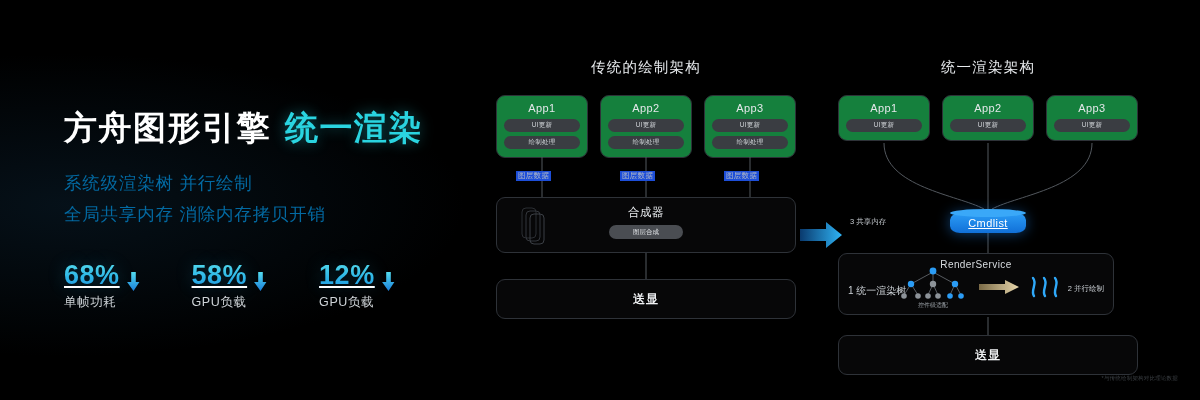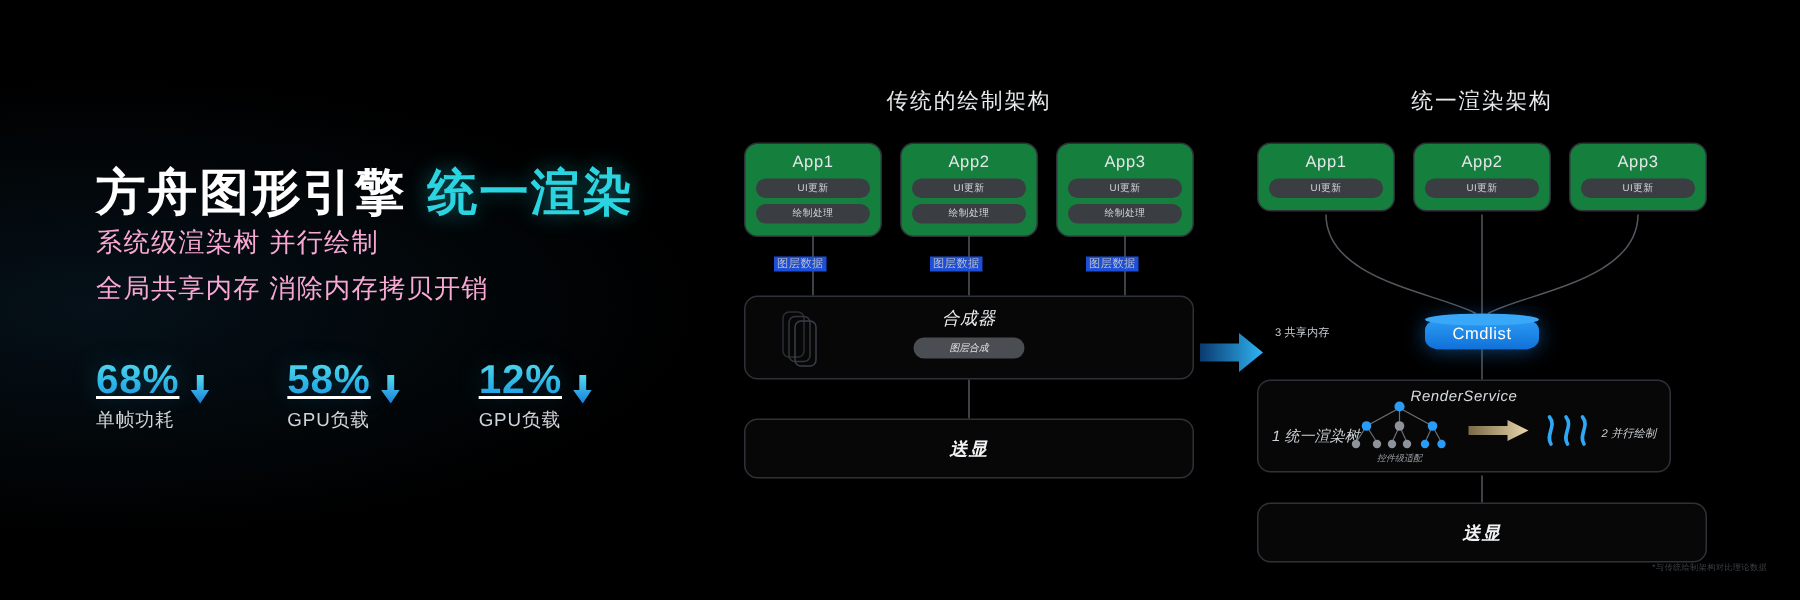--- a/index.html
+++ b/index.html
@@ -12,21 +12,21 @@
   .glow{
     position:absolute;left:-120px;top:40px;width:620px;height:330px;
     background:radial-gradient(ellipse at 30% 50%, rgba(20,60,90,.28), rgba(0,0,0,0) 65%);
     pointer-events:none;
   }
 
   
   .left{position:absolute;left:64px;top:110px;width:420px;}
   .title{font-size:33px;font-weight:700;letter-spacing:1.5px;white-space:nowrap;line-height:1.1;}
   .title .accent{color:#2ad4e0;text-shadow:0 0 14px rgba(42,212,224,.45);margin-left:14px;}
-  .sub{font-size:17.5px;color:#f9a8d4;line-height:1.75;letter-spacing:.8px;font-weight:400;}
+  .sub{margin-top:22px;font-size:17.5px;color:#0369a1;line-height:1.75;letter-spacing:.8px;font-weight:400;}
 
   .stats{display:flex;margin-top:30px;}
   .stat{margin-right:52px;}
   .stat-top{display:flex;align-items:flex-end;text-decoration:underline;}
   .stat-num{
     font-size:27px;font-weight:700;letter-spacing:.5px;
     background:linear-gradient(180deg,#5fe4ef 0%,#2fb8e8 55%,#1f8fe0 100%);
     -webkit-background-clip:text;background-clip:text;color:transparent;
     text-shadow:0 0 18px rgba(47,184,232,.25);
   }
@@ -54,21 +54,21 @@
   }
   .pill:last-child{margin-bottom:0;}
 
   .conn-label{
     position:absolute;font-size:7.5px;color:#b9bec3;letter-spacing:.3px;
     background:#1d4ed8;padding:0 2px;
   }
 
   .bigbox{
     border:1px solid #2e3238;border-radius:9px;background:#070708;
-    position:relative;box-sizing:border-box;font-style:italic;
+    position:relative;box-sizing:border-box;
   }
   .comp{height:56px;}
   .comp-title{text-align:center;font-size:11.5px;color:#eceff2;padding-top:7px;letter-spacing:.5px;}
   .comp-pill{
     width:74px;height:14px;margin:5px auto 0;border-radius:7px;background:#4a4d52;
     display:flex;align-items:center;justify-content:center;font-size:6.5px;color:#e0e3e6;
   }
   .phone{position:absolute;left:24px;top:9px;width:26px;height:38px;}
 
   .sendbox{height:40px;display:flex;align-items:center;justify-content:center;}
@@ -227,21 +227,21 @@
         </div>
         <div class="app">
           <div class="app-name">App3</div>
           <div class="pill">UI更新</div>
         </div>
       </div>
 
       <div class="cmd-note">3 共享内存</div>
       <div class="cmd">
         <div class="cmd-lid"></div>
-        <span style="position:relative;">Cmdlist</span>
+        <span style="position:relative;text-decoration:underline;">Cmdlist</span>
       </div>
 
       <div class="bigbox rs" style="position:absolute;left:0;top:158px;width:276px;">
         <div class="rs-title">RenderService</div>
         <div class="rs-left">1 统一渲染树</div>
 
         <svg style="position:absolute;left:56px;top:12px;width:76px;height:34px;" viewBox="0 0 76 34">
           <g stroke="#6b7076" stroke-width=".8" fill="none">
             <line x1="38" y1="6" x2="16" y2="18"></line>
               <line x1="38" y1="6" x2="38" y2="18"></line>

